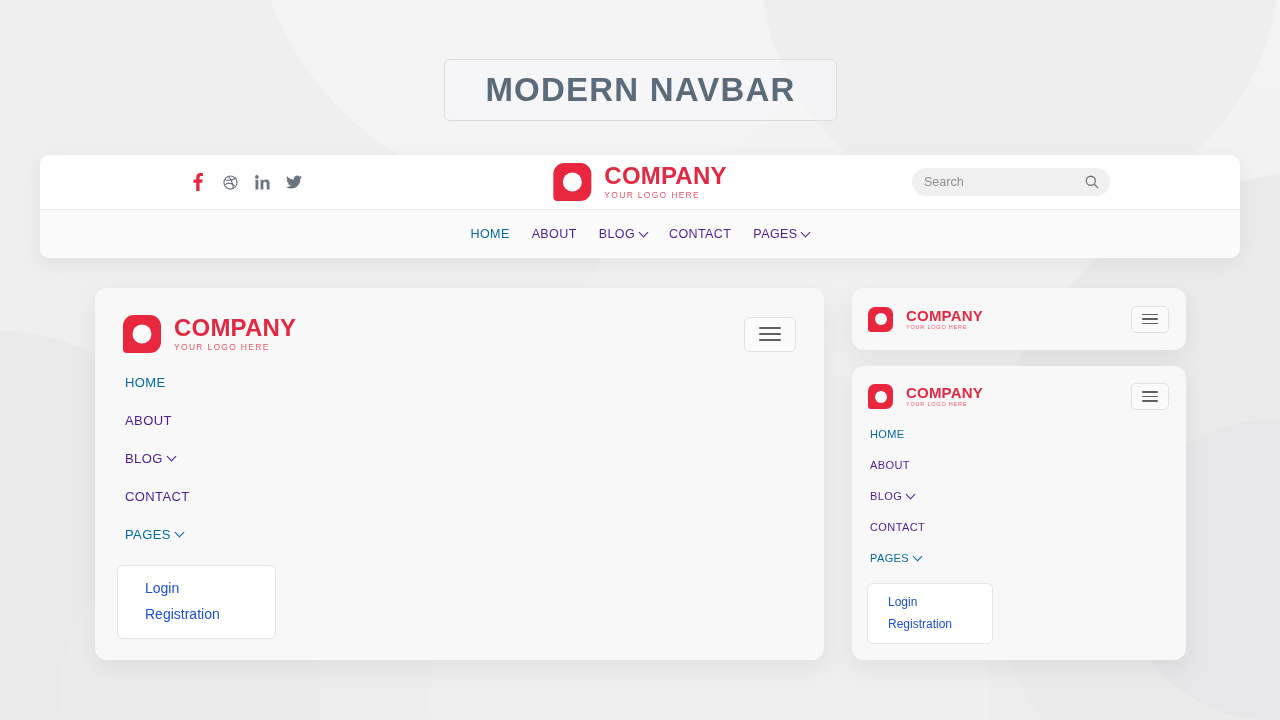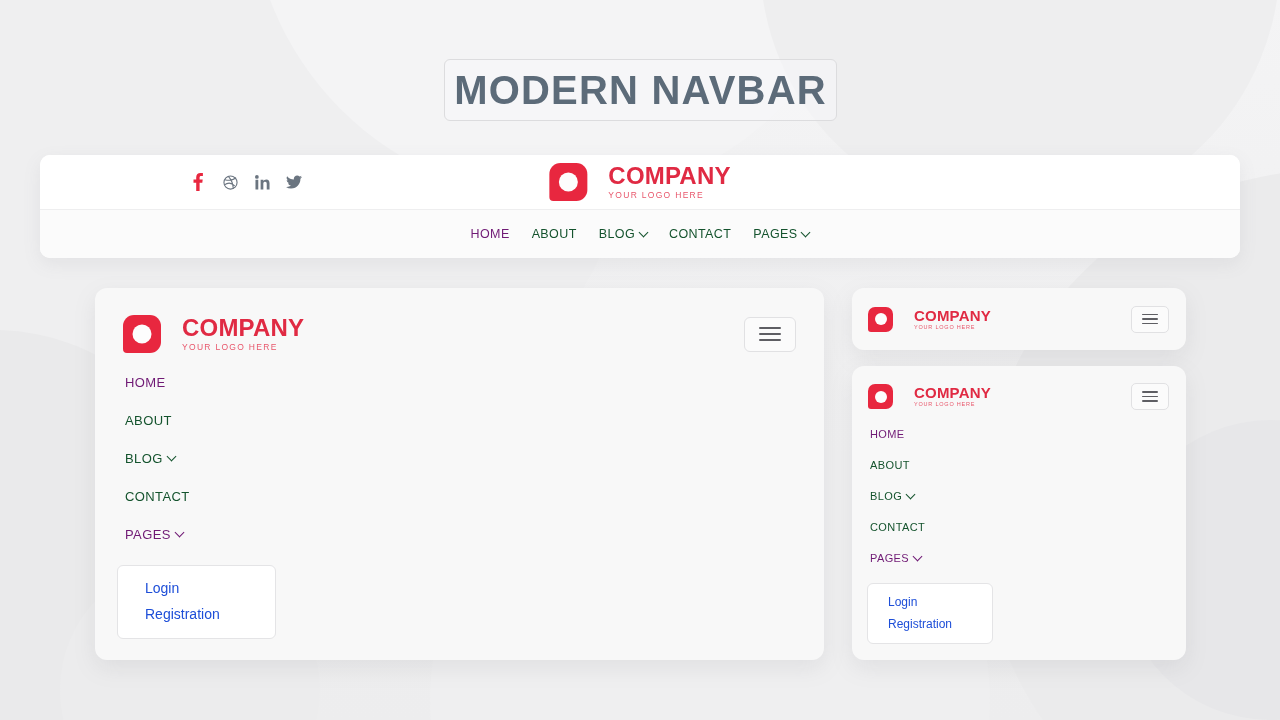--- a/index.html
+++ b/index.html
@@ -45,28 +45,28 @@
     width: 393px;
     height: 62px;
     border: 1px solid #dcdcde;
     border-radius: 6px;
     background: rgba(248,248,249,0.55);
     display: flex;
     align-items: center;
     justify-content: center;
   }
   .title-badge span {
-    font-size: 40px;
+    font-size: 33px;
     font-weight: bold;
     letter-spacing: 1.2px;
     color: #5c6b79;
   }
 
   
-  .logo { display: flex; align-items: center; gap: 21px; }
+  .logo { display: flex; align-items: center; gap: 13px; }
   .logo-mark {
     position: relative;
     background: #e8273f;
     border-radius: 11px 11px 11px 4px;
     flex: none;
   }
   .logo-mark::after {
     content: "";
     position: absolute;
     left: 50%; top: 50%;
@@ -169,28 +169,28 @@
     background: #fbfbfb;
     border-top: 1px solid #eeeeef;
     display: flex;
     align-items: center;
     justify-content: center;
     gap: 22px;
   }
   .nav-item {
     font-size: 12.5px;
     letter-spacing: 0.4px;
-    color: #14532d;
+    color: #4c1d95;
     display: flex;
     align-items: center;
     gap: 5px;
     cursor: pointer;
     white-space: nowrap;
   }
-  .nav-item.active { color: #701a75; }
+  .nav-item.active { color: #0369a1; }
   .caret {
     display: inline-block;
     width: 7px; height: 7px;
     border-right: 1.4px solid currentColor;
     border-bottom: 1.4px solid currentColor;
     transform: translateY(-2px) rotate(45deg);
   }
 
   
   .panel {
@@ -309,20 +309,29 @@
     </div>
 
     <div class="topbar-logo logo logo-lg">
       <span class="logo-mark"></span>
       <span class="logo-text">
         <span class="logo-name">COMPANY</span>
         <span class="logo-sub">YOUR LOGO HERE</span>
       </span>
     </div>
 
+    <div class="search-box">
+      <input type="text" placeholder="Search" style="">
+      <span class="search-icon">
+        <svg width="14" height="14" viewBox="0 0 16 16" fill="none" stroke="currentColor" stroke-width="1.5">
+            <circle cx="6.6" cy="6.6" r="5.2"></circle>
+            <path d="M10.6 10.6 15 15"></path>
+          </svg>
+      </span>
+    </div>
   </div>
 
   <div class="topbar-row2">
     <span class="nav-item active">
       <span>HOME</span>
     </span>
     <span class="nav-item">
       <span>ABOUT</span>
     </span>
     <span class="nav-item">

